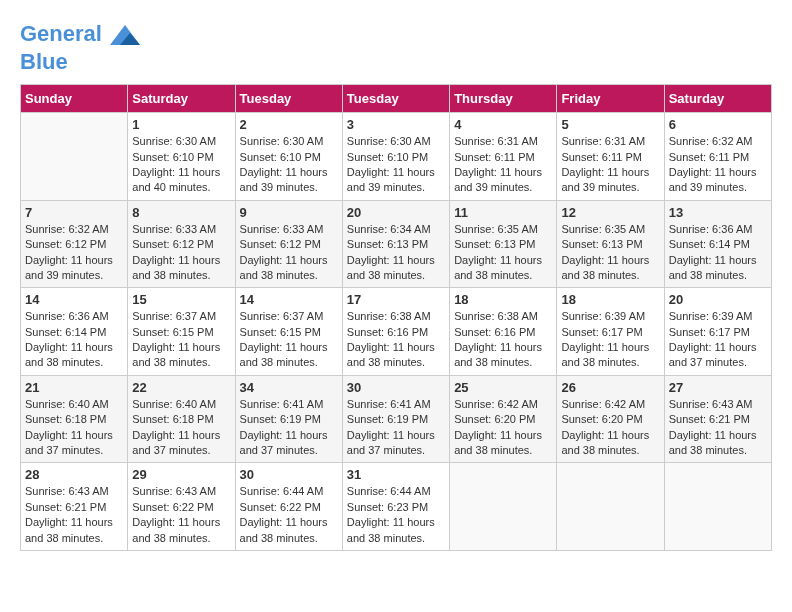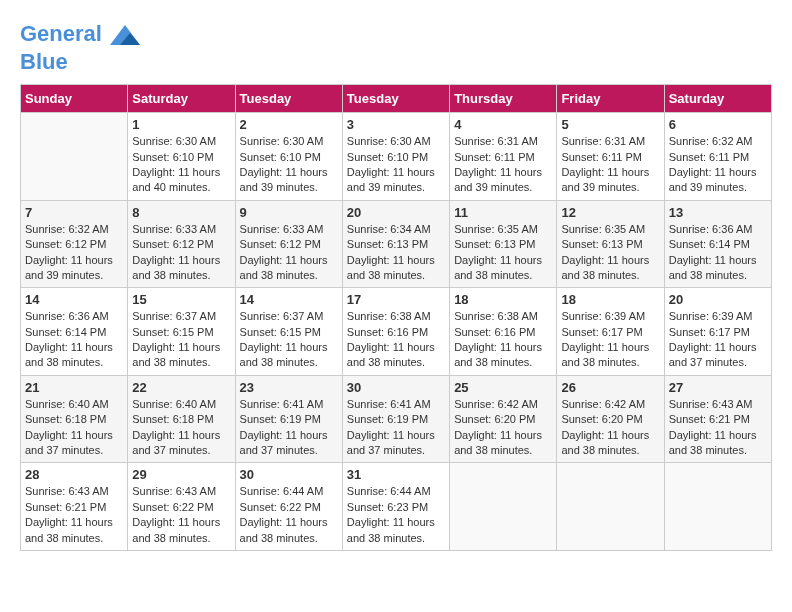--- a/index.html
+++ b/index.html
@@ -280,21 +280,21 @@
 and 37 minutes.</div>
         </td>
         <td>
           <span class="day-num">22</span>
           <div class="day-info" style="white-space: pre-line;">Sunrise: 6:40 AM
 Sunset: 6:18 PM
 Daylight: 11 hours
 and 37 minutes.</div>
         </td>
         <td>
-          <span class="day-num">23</span>
+          <span class="day-num">34</span>
           <div class="day-info" style="white-space: pre-line;">Sunrise: 6:41 AM
 Sunset: 6:19 PM
 Daylight: 11 hours
 and 37 minutes.</div>
         </td>
         <td>
           <span class="day-num">30</span>
           <div class="day-info" style="white-space: pre-line;">Sunrise: 6:41 AM
 Sunset: 6:19 PM
 Daylight: 11 hours

